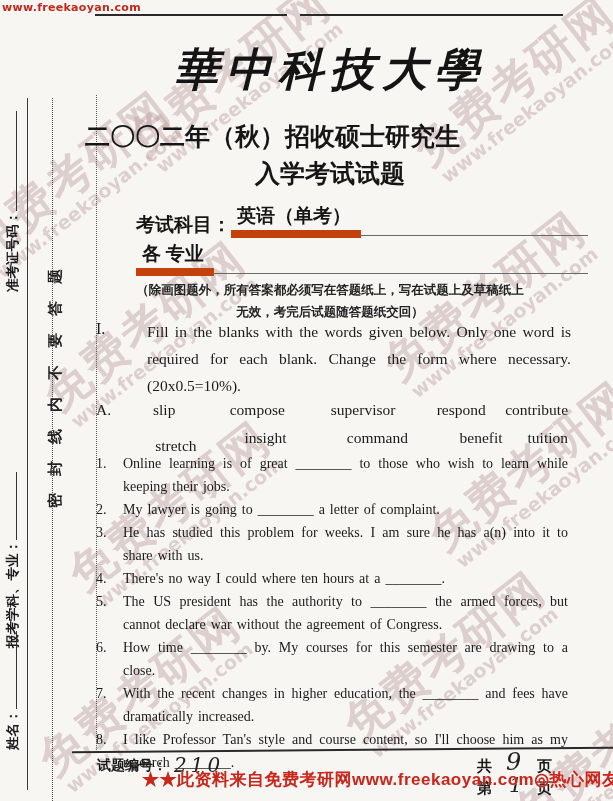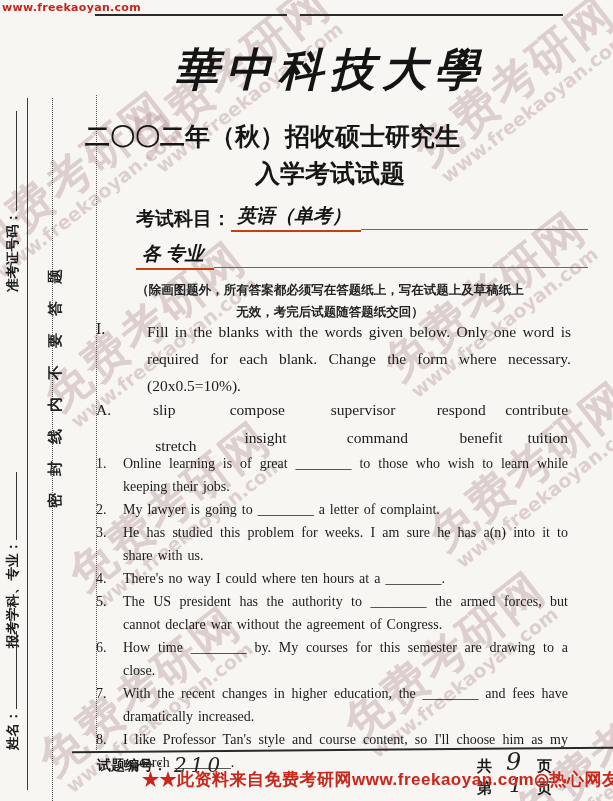--- a/index.html
+++ b/index.html
@@ -76,21 +76,21 @@
     font-size:45px;font-weight:bold;font-style:italic;
     letter-spacing:7px;color:#141414;
     font-family:"Liberation Serif",serif;
   }
   .title-line1{position:absolute;left:85px;top:120px;width:490px;text-align:left;font-size:25px;font-weight:bold;color:#161616;}
   .title-line2{position:absolute;left:95px;top:157px;width:470px;text-align:center;font-size:25px;font-weight:bold;color:#161616;}
   .field-row{position:absolute;left:113px;width:452px;display:flex;align-items:flex-end;font-size:19px;font-weight:bold;color:#161616;margin-left:23px;}
   .field-row1{top:203px;}
   .field-row2{top:241px;}
   .field-label{flex:none;}
-  .field-value{flex:none;border-bottom:2px solid #c2410c;padding:0 10px 1px 6px;font-style:italic;}
+  .field-value{flex:none;border-bottom:8px solid #c2410c;padding:0 10px 1px 6px;}
   .field-fill{flex:1;border-bottom:1.5px solid #6a6a6a;height:1px;margin-bottom:2px;}
   .note-line{position:absolute;left:90px;width:480px;text-align:center;font-size:12.5px;font-weight:bold;color:#222;}
   .note1{top:282px;}
   .note2{top:304px;}
   
   .sec-num{position:absolute;left:96px;top:320px;font-size:16px;}
   .sec-text{
     position:absolute;left:147px;top:318px;width:424px;
     font-size:15.5px;line-height:27px;text-align:justify;word-spacing:2px;
   }

